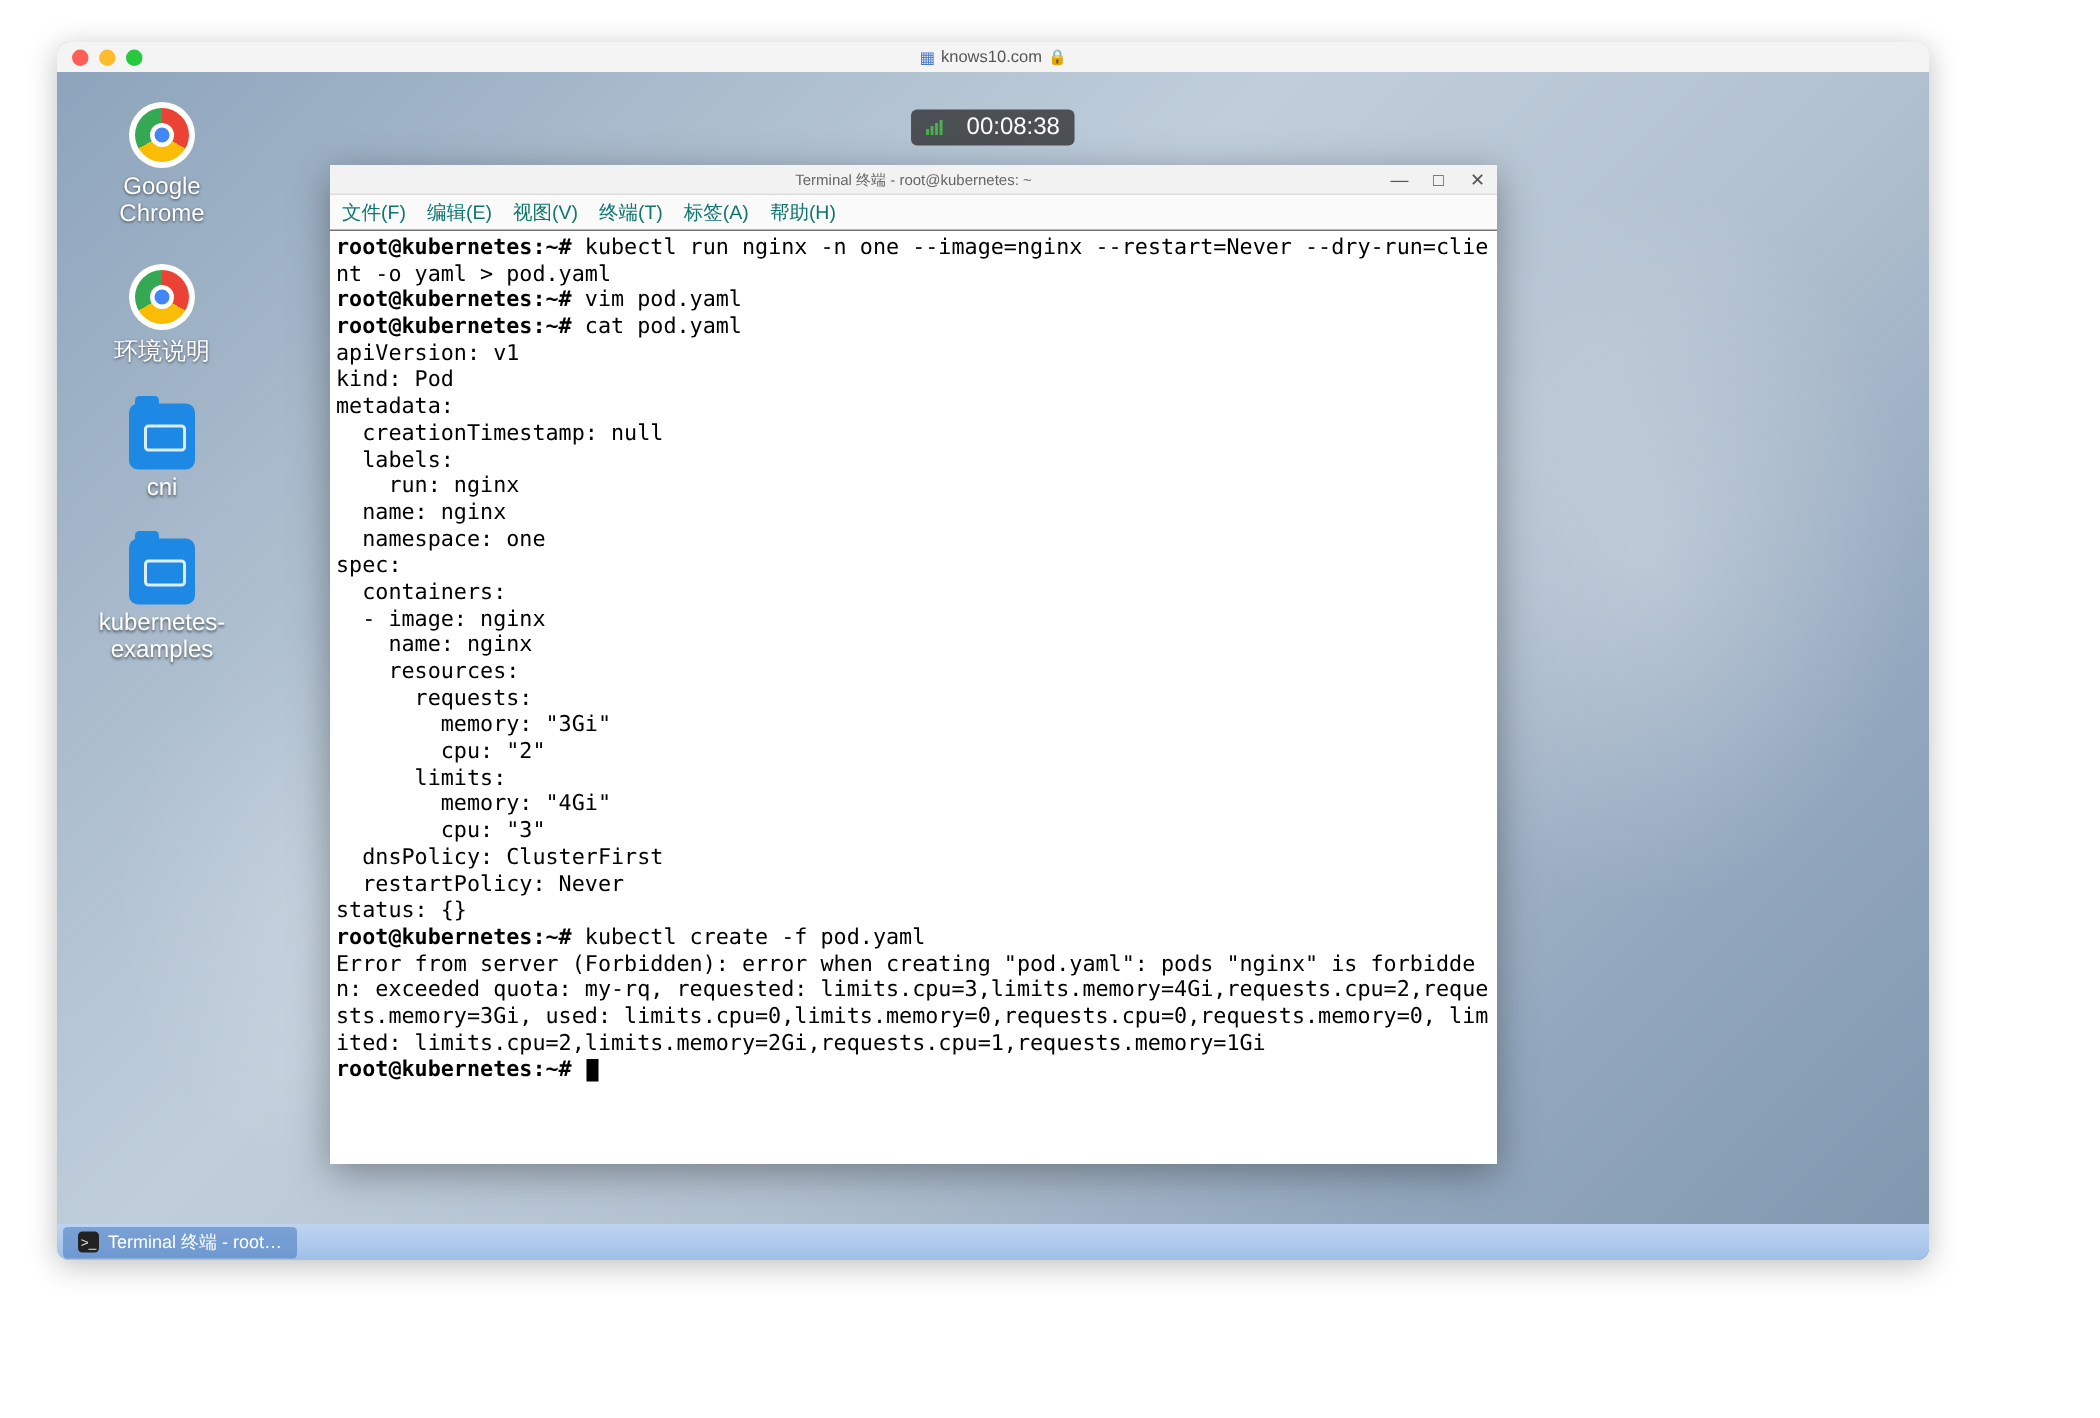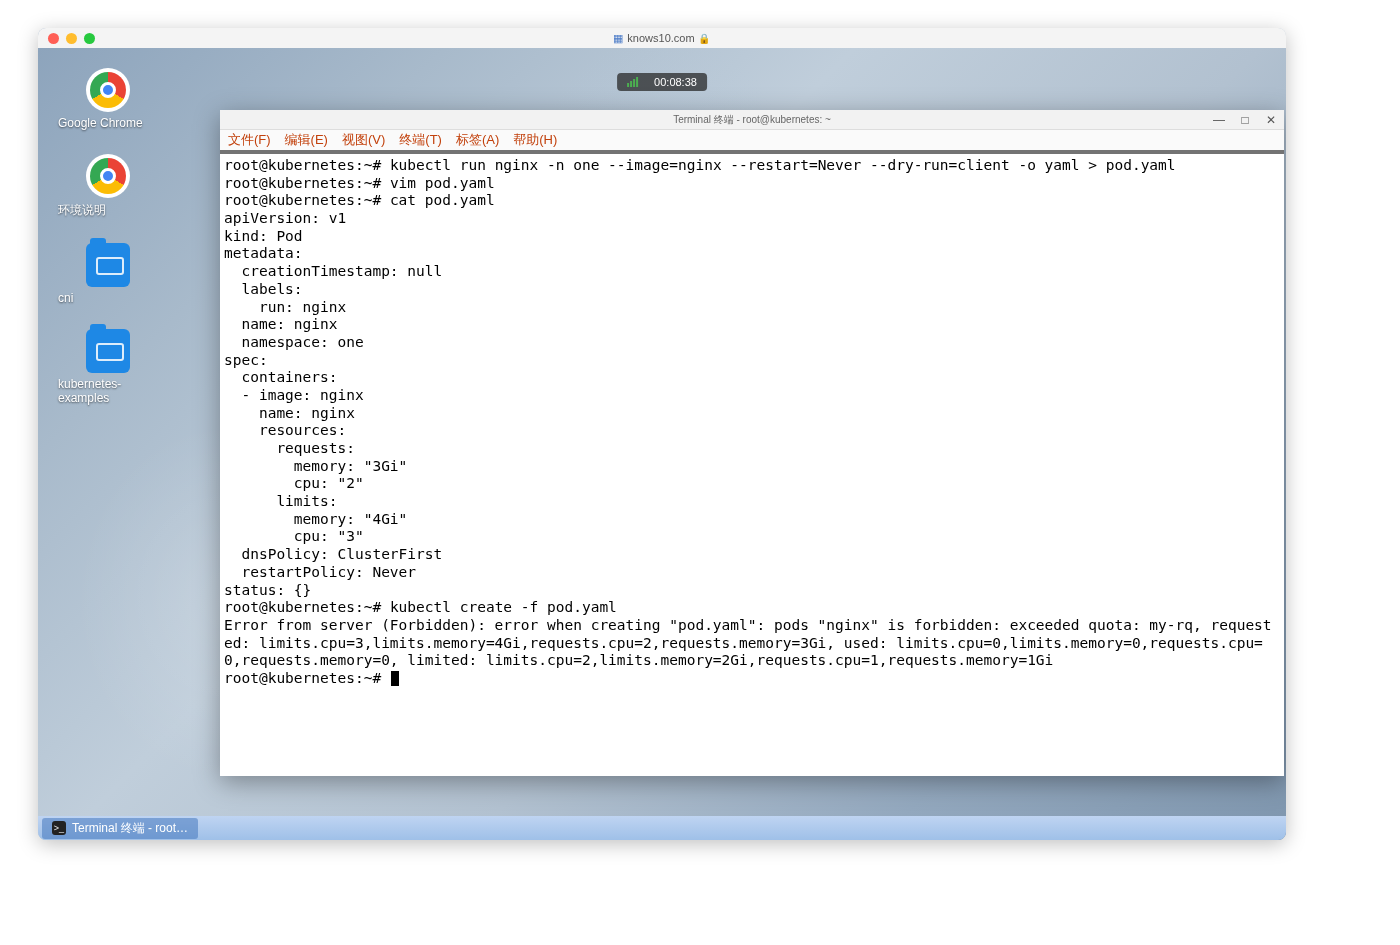--- a/index.html
+++ b/index.html
@@ -38,21 +38,21 @@
   .mac-btn.green{ background:#27c93f; }
   .mac-title-center{
     position:absolute; left:0; right:0; text-align:center;
     font-size:11px; color:#555; display:flex; align-items:center; justify-content:center; gap:4px;
   }
   .lock-ico{ font-size:10px; color:#888; }
   .timer-badge{
     position:absolute;
     top:25px; left:50%; transform:translateX(-50%);
     background:rgba(40,40,40,0.75);
-    color:#fff; font-size:11px;
+    color:#fff; font-size:16px;
     padding:3px 10px; border-radius:4px;
     display:flex; align-items:center; gap:16px;
   }
   .sig-bars{ display:inline-flex; gap:1px; align-items:flex-end; }
   .sig-bars span{ width:2px; background:#4caf50; display:inline-block; }
   .sig-bars span:nth-child(1){height:4px;}
   .sig-bars span:nth-child(2){height:6px;}
   .sig-bars span:nth-child(3){height:8px;}
   .sig-bars span:nth-child(4){height:10px;}
 
@@ -70,22 +70,22 @@
       radial-gradient(ellipse 200px 250px at 50% 20%, rgba(180,200,220,0.3), transparent 70%);
   }
 
   
   .desk-icons{
     position:absolute; left:20px; top:20px;
     display:flex; flex-direction:column; gap:24px;
     z-index:2;
   }
   .desk-icon{
-    width:100px; color:#fff;
-    font-size:12px; text-shadow:0 1px 2px rgba(0,0,0,0.6);
+    width:100px; text-align:center; color:#fff;
+    font-size:16px; text-shadow:0 1px 2px rgba(0,0,0,0.6);
     cursor:pointer;
   }
   .desk-icon .ico{
     width:44px; height:44px; margin:0 auto 4px;
     border-radius:10px; display:flex; align-items:center; justify-content:center;
     font-size:22px; color:#fff;
   }
   .ico.chrome{
     background:#fff; border-radius:50%; position:relative;
   }
@@ -108,50 +108,50 @@
   }
   .ico.folder::after{
     content:""; position:absolute; left:10px; top:14px; width:24px; height:14px;
     border:2px solid rgba(255,255,255,0.85); border-radius:3px;
   }
 
   
   .term-window{
     position:absolute;
     left:182px; top:62px;
-    width:1064px; height:666px;
+    width:778px; height:666px;
     background:#fff;
     box-shadow:0 6px 24px rgba(0,0,0,0.35);
     z-index:5;
     display:flex; flex-direction:column;
   }
   .term-titlebar{
     height:20px; background:#f2f2f2; border-bottom:1px solid #ddd;
     display:flex; align-items:center; justify-content:center;
     position:relative; font-size:10px; color:#666;
   }
   .term-titlebar .ctrls{
     position:absolute; right:6px; display:flex; gap:12px;
     color:#555; font-size:12px;
   }
   .term-titlebar .ctrls span{ cursor:pointer; width:14px; text-align:center; }
   .term-menubar{
-    height:24px; background:#fafafa; border-bottom:4px solid #737373;
+    height:24px; background:#fafafa; border-bottom:1px solid #737373;
     display:flex; align-items:center; padding:0 8px; gap:14px;
-    font-size:13px; color:#c2410c;
+    font-size:13px; color:#0f766e;
   }
   .term-menubar span{ cursor:pointer; }
   .term-body{
     flex:1; background:#fff; padding:3px 4px;
     font-family: "Menlo","Consolas",monospace;
     font-size:14.5px; line-height:1.22;
     color:#000; white-space:pre-wrap; word-break:break-all;
     overflow:hidden;
   }
-  .term-body .bold{ font-weight:normal; }
+  .term-body .bold{ font-weight:bold; }
   .cursor-block{
     display:inline-block; width:8px; height:15px;
     background:#000; vertical-align:text-bottom; margin-left:1px;
   }
 
   
   .taskbar{
     position:absolute; left:0; right:0; bottom:0; height:24px;
     background:linear-gradient(#bfd4f2,#9fc0e8);
     display:flex; align-items:center; padding:0 4px;

